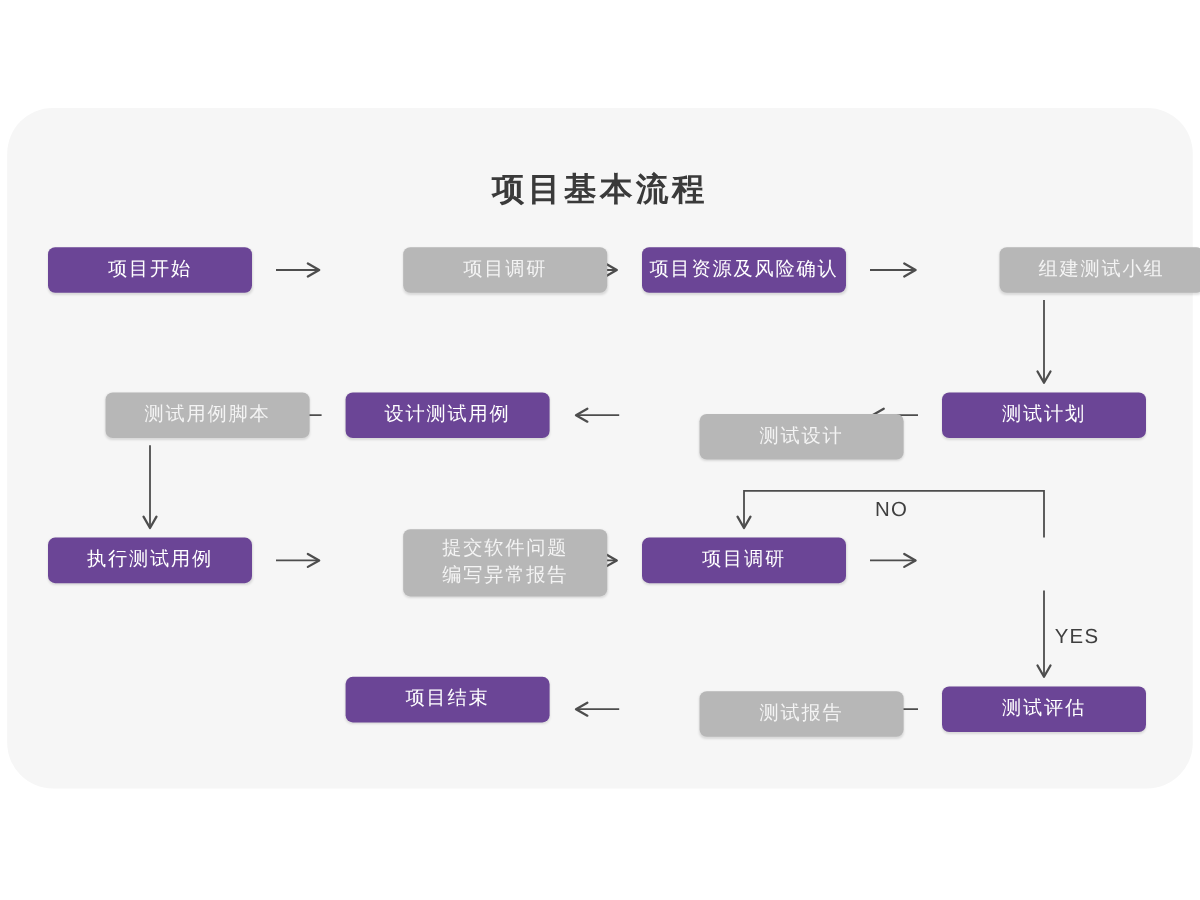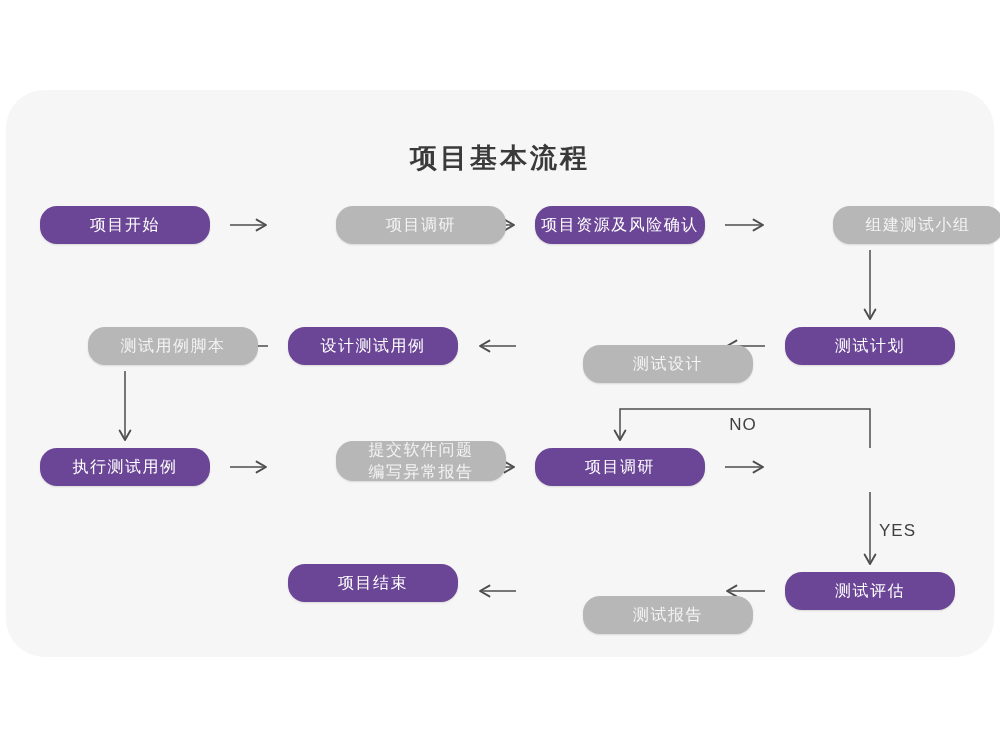--- a/index.html
+++ b/index.html
@@ -11,26 +11,26 @@
     --node_text:#FFFFFF;
     --title_text:#3A3A3A;
     --label_text:#3F3F3F;
   }
   html,body{margin:0;padding:0;background:var(--page_bg);}
   body{font-family:"Liberation Sans","DejaVu Sans",sans-serif;}
   .canvas{position:relative;width:1000px;height:750px;background:var(--page_bg);overflow:hidden;}
   .panel{position:absolute;left:6px;top:90px;width:988px;height:567px;background:var(--panel_bg);border-radius:38px;}
   .page-title{position:absolute;left:0;right:0;top:140px;text-align:center;font-size:27px;font-weight:700;letter-spacing:3px;color:var(--title_text);margin:0;}
   .arrows-svg{position:absolute;left:0;top:0;width:1000px;height:750px;pointer-events:none;}
-  .node{position:absolute;width:170px;height:38px;border-radius:17px;display:flex;align-items:center;justify-content:center;
+  .node{position:absolute;width:170px;height:38px;border-radius:6px;display:flex;align-items:center;justify-content:center;
         font-size:16px;letter-spacing:1.5px;color:var(--node_text);text-align:center;line-height:1.35;
         box-shadow:0 1px 2px rgba(0,0,0,0.12);white-space:pre-line;}
   .node.purple{background:var(--accent_purple);}
   .node.gray{background:var(--node_gray);color:#F4F4F4;margin-left:48px;}
-  .node.tall{height:40px;}
+  .node.tall{height:56px;}
   .edge-label{position:absolute;font-size:17px;letter-spacing:1px;color:var(--label_text);}
   .edge-label.no{left:743px;top:415px;transform:translateX(-50%);}
   .edge-label.yes{left:879px;top:521px;}
 </style>
 </head>
 <body>
 
 <div class="canvas">
   <div class="panel"></div>
 
@@ -78,18 +78,18 @@
   <div class="node purple" style="left:288px;top:327px">设计测试用例</div>
   <div class="node gray" style="left:535px;top:345px">测试设计</div>
   <div class="node purple" style="left:785px;top:327px">测试计划</div>
 
   <div class="node purple" style="left:40px;top:448px">执行测试用例</div>
   <div class="node tall gray" style="left:288px;top:441px">提交软件问题
 编写异常报告</div>
   <div class="node purple" style="left:535px;top:448px">项目调研</div>
 
   <div class="node purple" style="left:785px;top:572px">测试评估</div>
-  <div class="node gray" style="left:535px;top:596px">测试报告</div>
+  <div class="node gray" style="left:535px;top:576px">测试报告</div>
   <div class="node purple" style="left:288px;top:564px">项目结束</div>
 
   <div class="edge-label no">NO</div>
   <div class="edge-label yes">YES</div>
 </div>
 
 </body></html>

